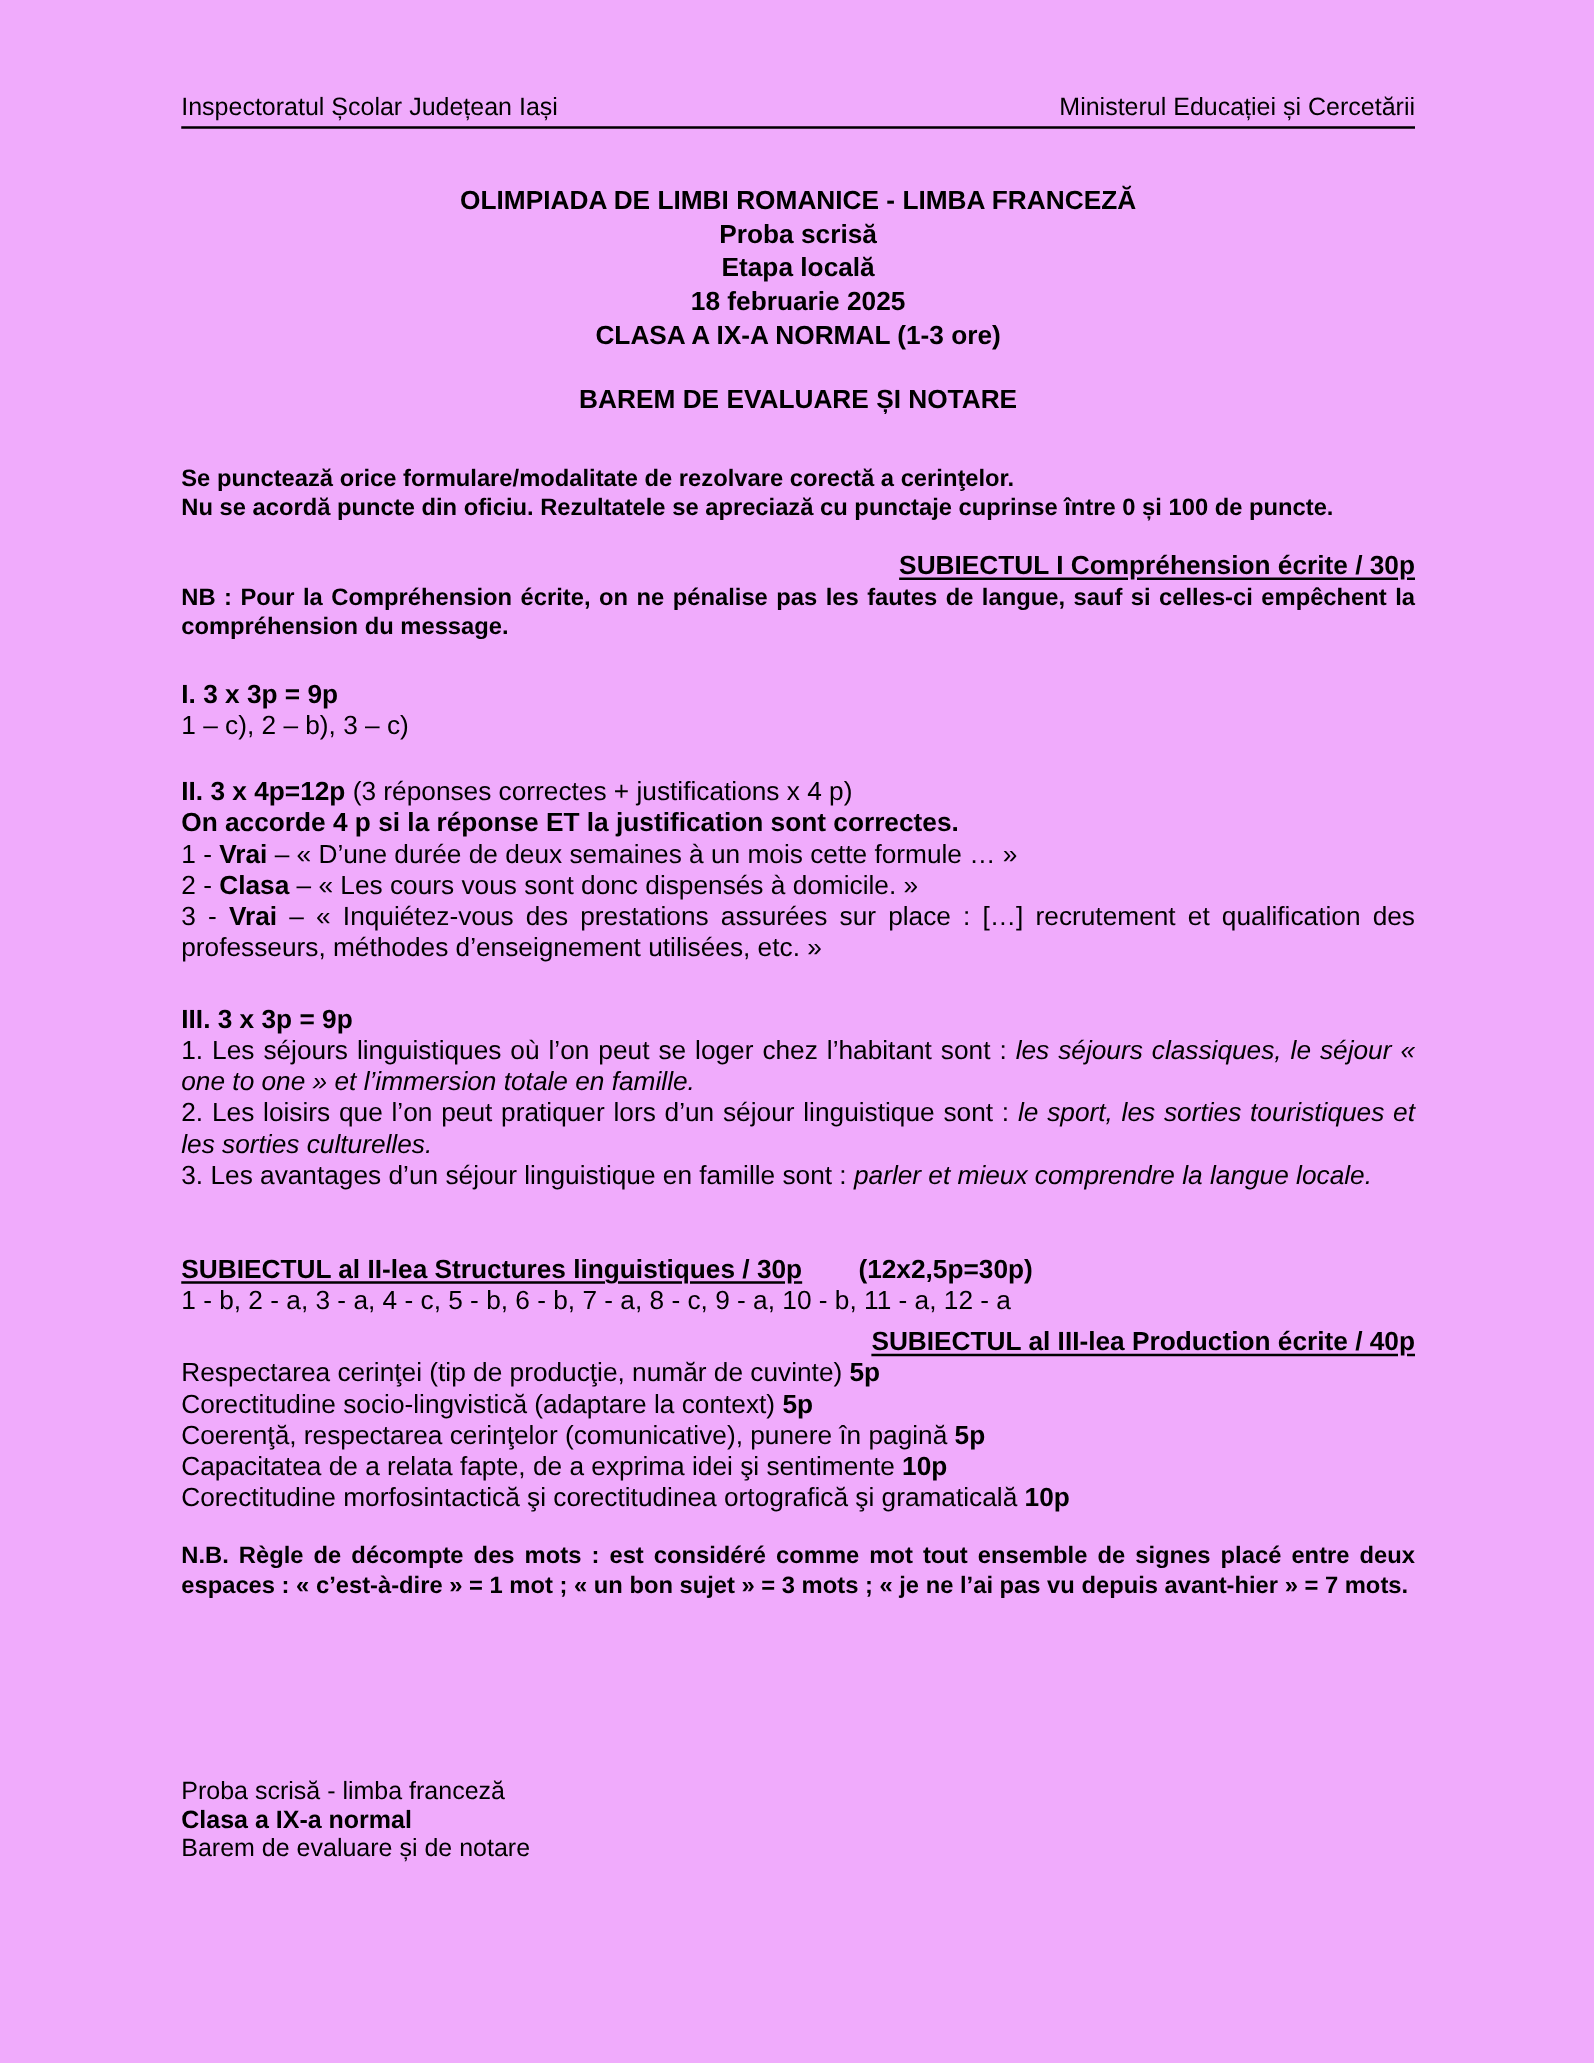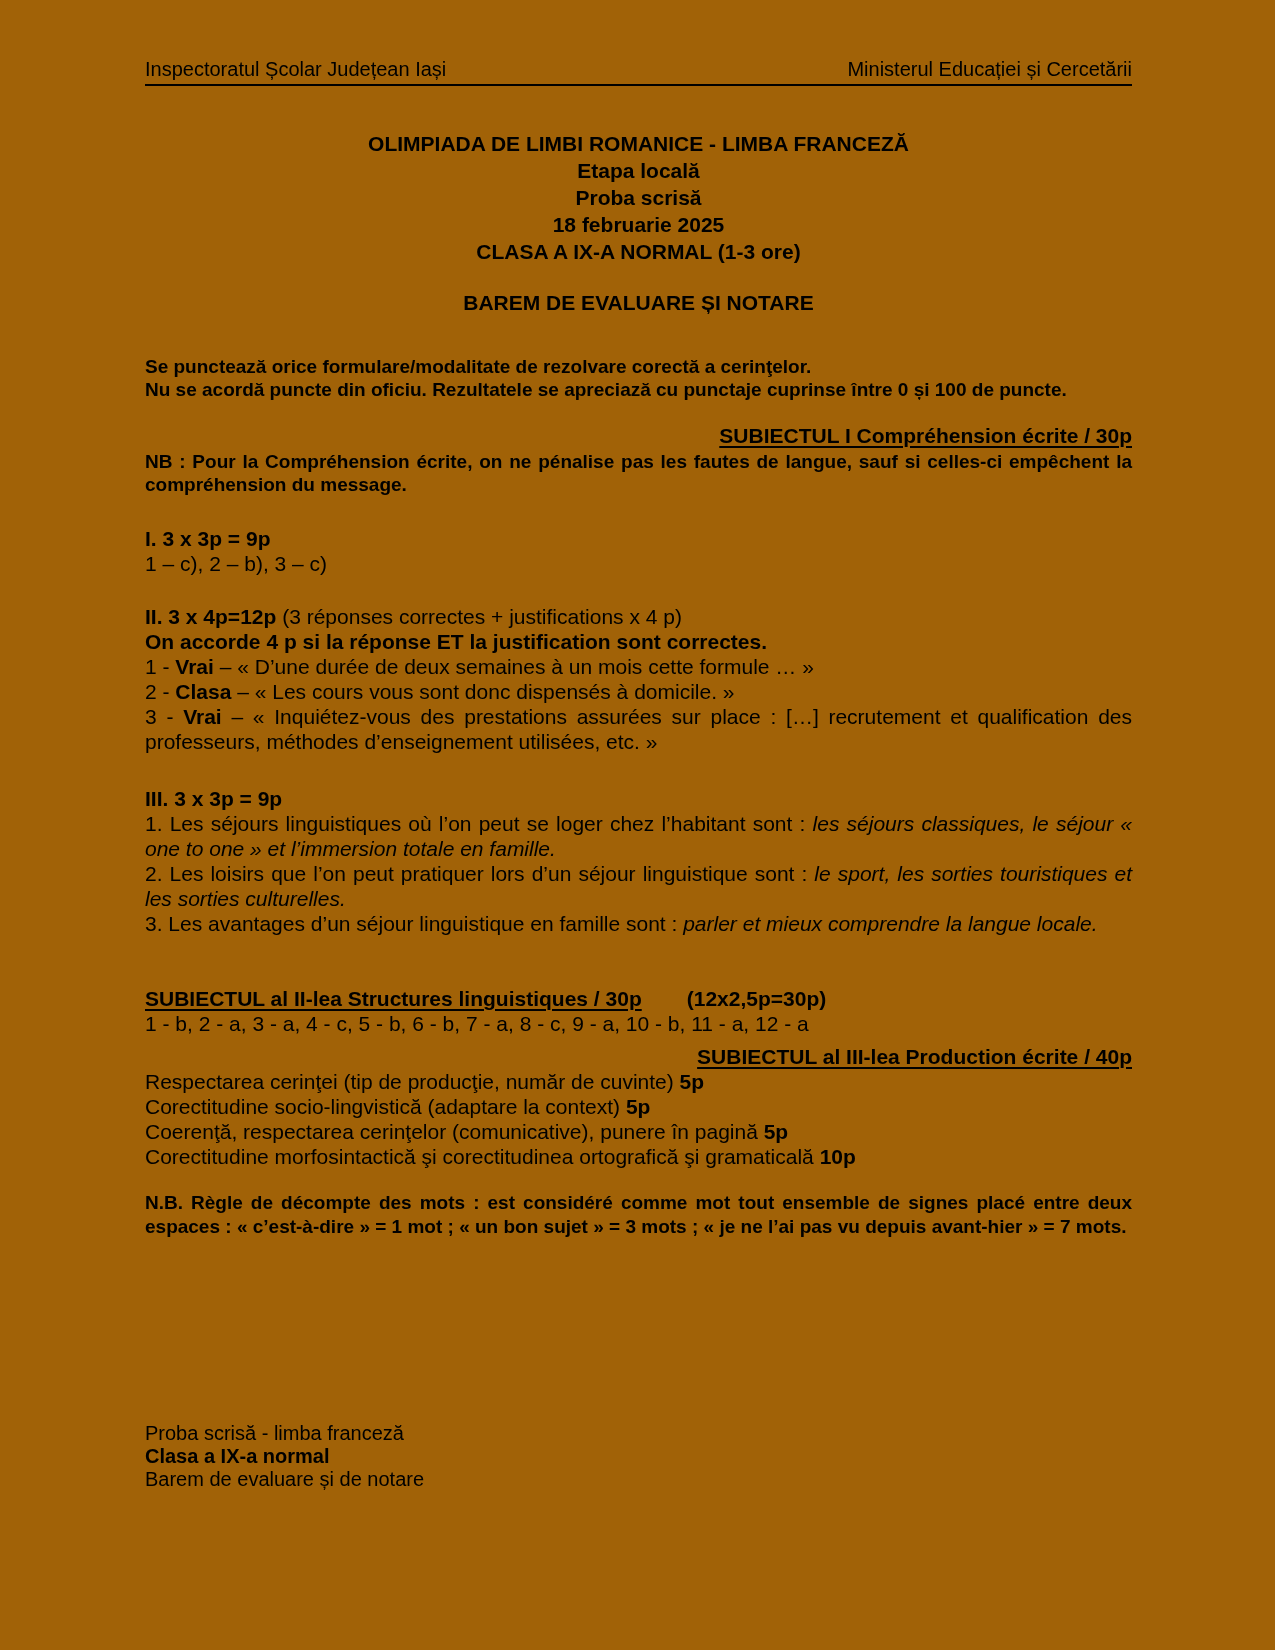--- a/index.html
+++ b/index.html
@@ -6,23 +6,23 @@
   body{
     width:1275px;height:1650px;
     font-family:"Liberation Sans","DejaVu Sans",sans-serif;
     color:#000;
     -webkit-font-smoothing:antialiased;
   }
   .page{
     position:relative;
     width:1275px;height:1650px;
     box-sizing:border-box;
-    padding:58px 143px 0 145px;
+    padding:75px 143px 0 145px;
     overflow:hidden;
-    background:#a16207;
+    background:#f0abfc;
   }
   
   .hdr{
     display:flex;justify-content:space-between;align-items:flex-end;
     font-size:20px;line-height:22px;
     border-bottom:2px solid #000;
     padding-bottom:4px;
   }
   
   .titleblock{margin-top:44px;text-align:center;font-weight:bold;font-size:21px;line-height:27px;}
@@ -55,22 +55,22 @@
 
 <div class="page">
 
   <div class="hdr">
     <span>Inspectoratul Școlar Județean Iași</span>
     <span>Ministerul Educației și Cercetării</span>
   </div>
 
   <div class="titleblock">
     <div>OLIMPIADA DE LIMBI ROMANICE - LIMBA FRANCEZĂ</div>
+    <div>Proba scrisă</div>
     <div>Etapa locală</div>
-    <div>Proba scrisă</div>
     <div>18 februarie 2025</div>
     <div>CLASA A IX-A NORMAL (1-3 ore)</div>
   </div>
   <div class="subtitle">BAREM DE EVALUARE ȘI NOTARE</div>
 
   <div class="gnotes">
     <div>Se punctează orice formulare/modalitate de rezolvare corectă a cerinţelor.</div>
     <div>Nu se acordă puncte din oficiu. Rezultatele se apreciază cu punctaje cuprinse între 0 și 100 de puncte.</div>
   </div>
 
@@ -91,20 +91,21 @@
   <div class="body-line just"><span>2. Les loisirs que l’on peut pratiquer lors d’un séjour linguistique sont : </span><span class="i">le sport, les sorties touristiques et les sorties culturelles.</span></div>
   <div class="body-line just"><span>3. Les avantages d’un séjour linguistique en famille sont : </span><span class="i">parler et mieux comprendre la langue locale.</span></div>
 
   <div class="body-line mt50"><span class="sec-heading">SUBIECTUL al II-lea Structures linguistiques / 30p</span><span class="b suffix">(12x2,5p=30p)</span></div>
   <div class="body-line">1 - b, 2 - a, 3 - a, 4 - c, 5 - b, 6 - b, 7 - a, 8 - c, 9 - a, 10 - b, 11 - a, 12 - a</div>
 
   <div class="sec-heading mt24">SUBIECTUL al III-lea Production écrite / 40p</div>
   <div class="body-line"><span>Respectarea cerinţei (tip de producţie, număr de cuvinte) </span><span class="b">5p</span></div>
   <div class="body-line"><span>Corectitudine socio-lingvistică (adaptare la context) </span><span class="b">5p</span></div>
   <div class="body-line"><span>Coerenţă, respectarea cerinţelor (comunicative), punere în pagină </span><span class="b">5p</span></div>
+  <div class="body-line"><span>Capacitatea de a relata fapte, de a exprima idei şi sentimente </span><span class="b">10p</span></div>
   <div class="body-line"><span>Corectitudine morfosintactică şi corectitudinea ortografică şi gramaticală </span><span class="b">10p</span></div>
 
   <div class="nb-bottom">N.B. Règle de décompte des mots : est considéré comme mot tout ensemble de signes placé entre deux espaces : « c’est-à-dire » = 1 mot ; « un bon sujet » = 3 mots ; « je ne l’ai pas vu depuis avant-hier » = 7 mots.</div>
 
   <div class="footer">
     <div>Proba scrisă - limba franceză</div>
     <div class="b">Clasa a IX-a normal</div>
     <div>Barem de evaluare și de notare</div>
   </div>
 

